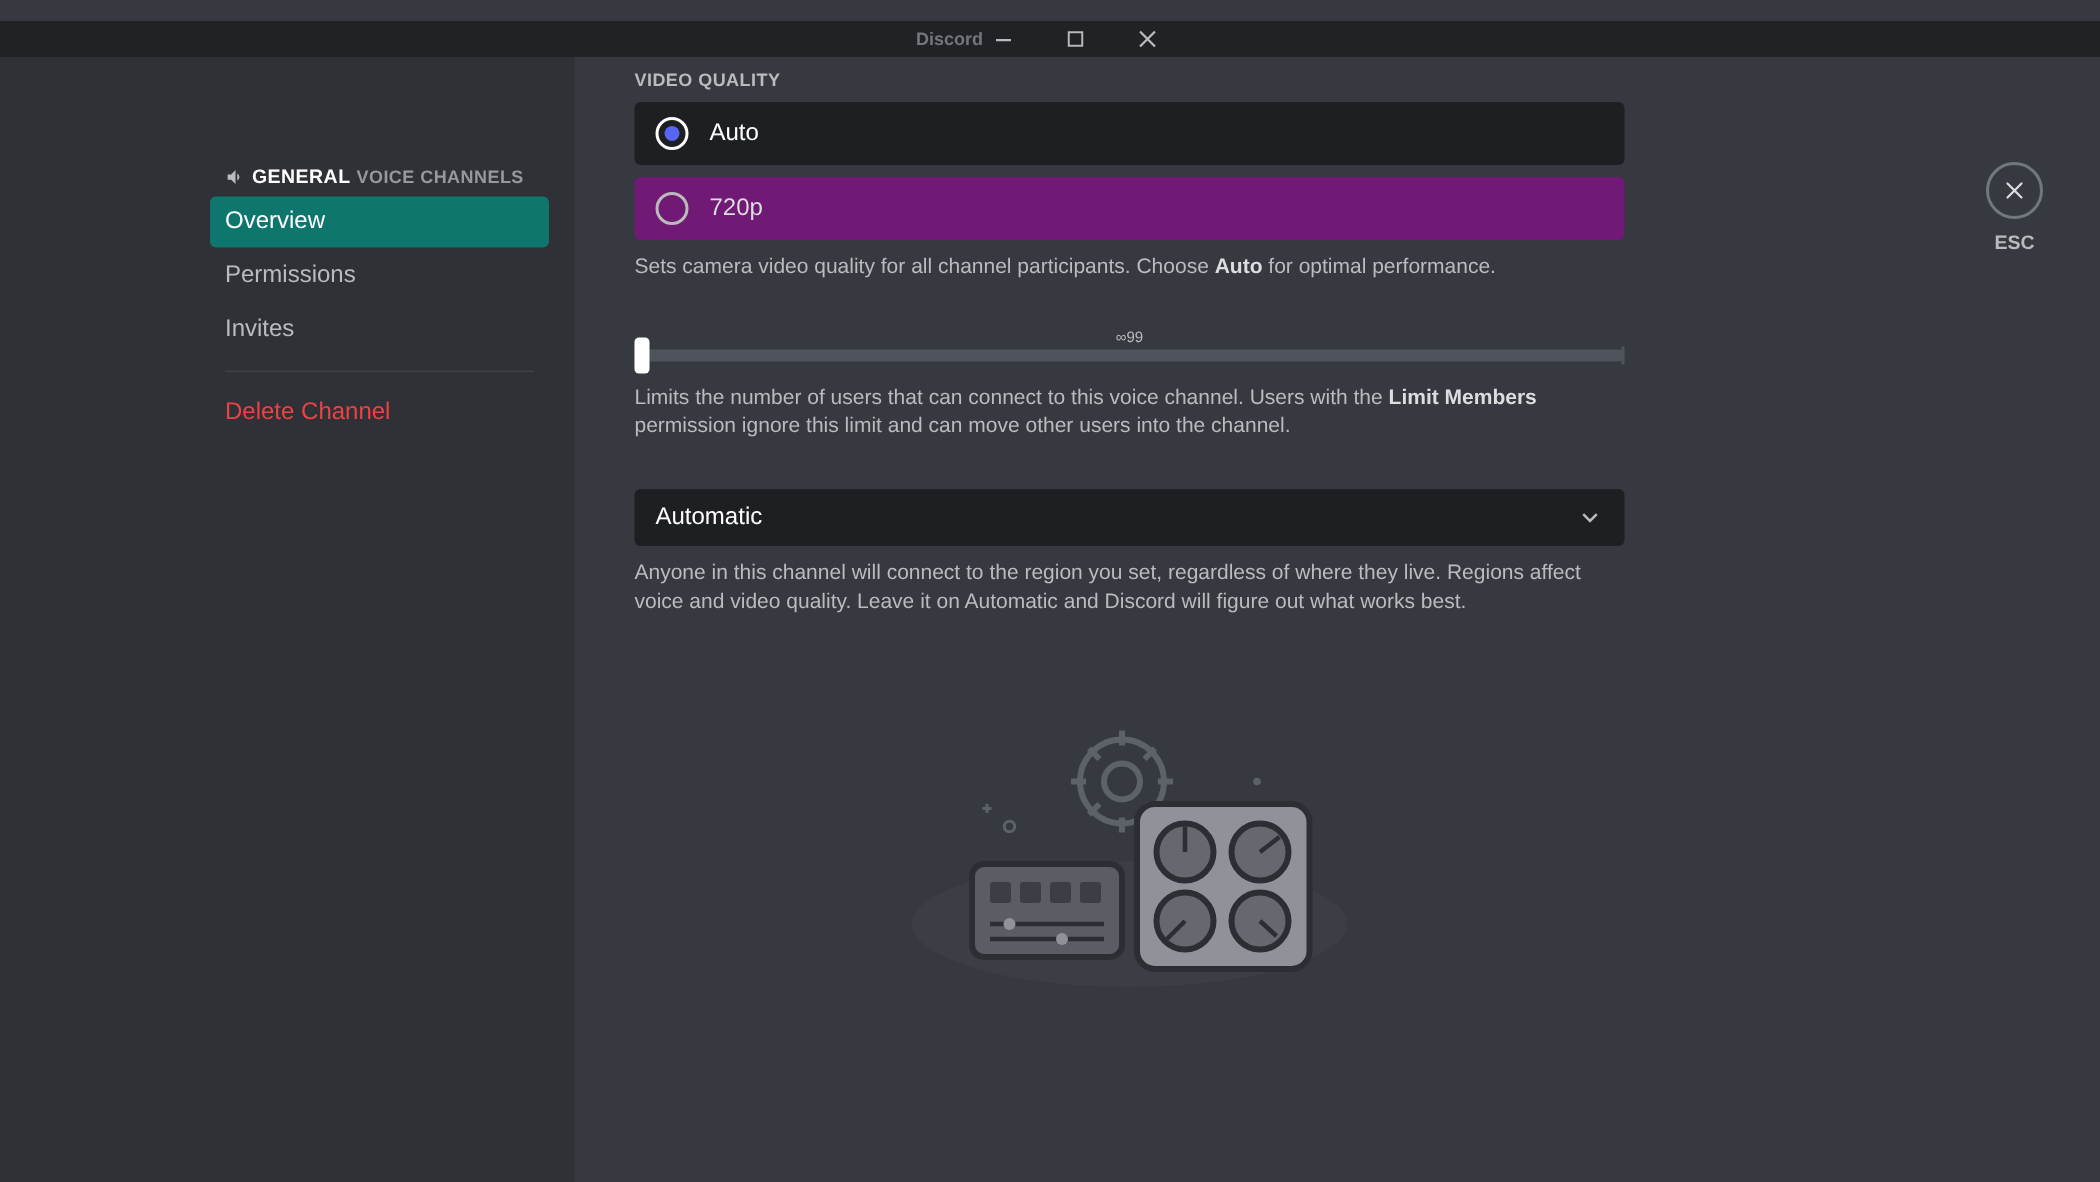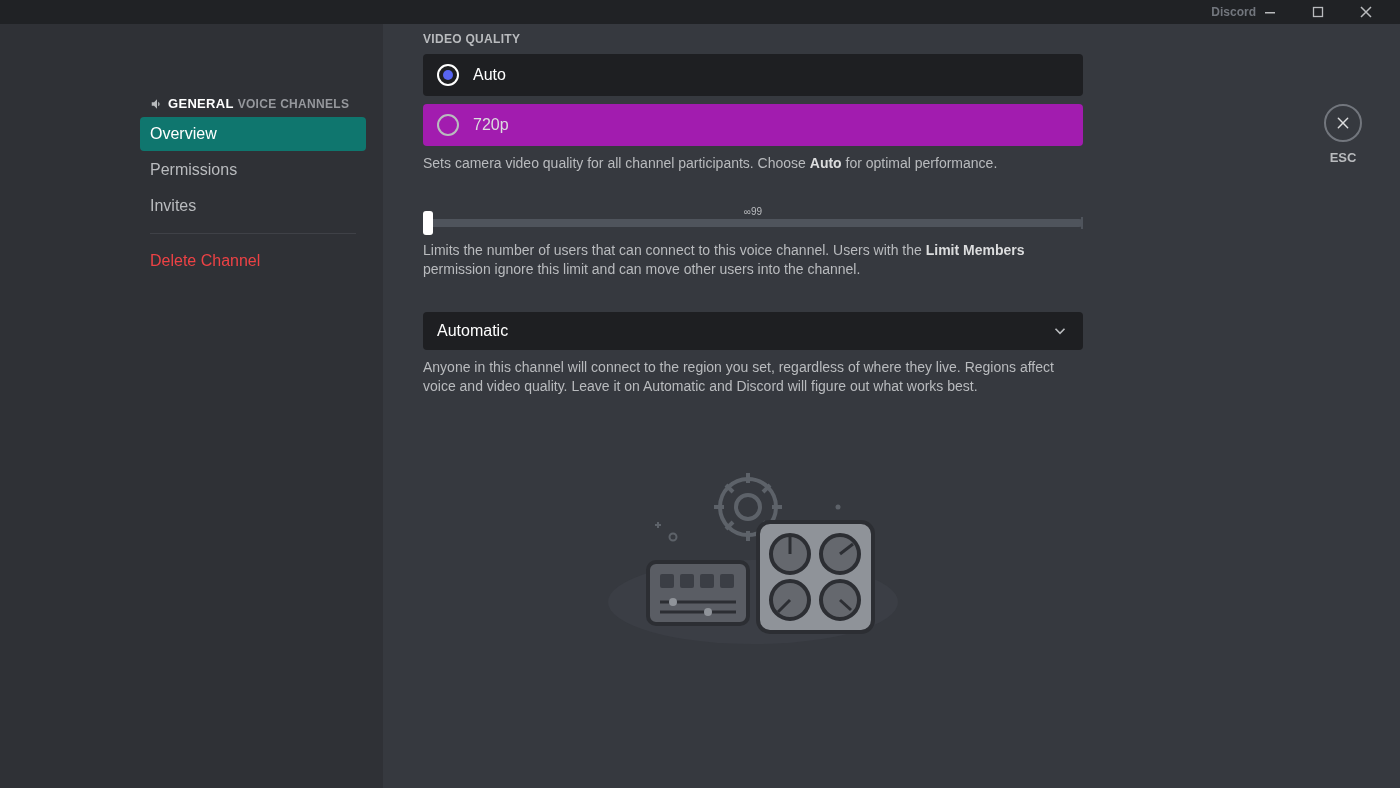--- a/index.html
+++ b/index.html
@@ -1,18 +1,18 @@
 <!DOCTYPE html>
 <html><head>
 <meta charset="utf-8">
 <style>
   * { margin: 0; padding: 0; box-sizing: border-box; font-family: "gg sans", "Helvetica Neue", Helvetica, Arial, sans-serif; }
   body { width: 1400px; height: 788px; overflow: hidden; background: #36393f; color: #dcddde; }
 
-  .titlebar { height: 24px; background: #202225; display: flex; align-items: center; justify-content: flex-end; padding: 0 20px 0 10px; }
+  .titlebar { height: 24px; background: #202225; display: flex; align-items: center; justify-content: center; padding: 0 20px 0 10px; margin-top: 14px; }
   .titlebar-title { color: #72767d; font-size: 12px; font-weight: 600; }
   .titlebar-buttons { display: flex; gap: 20px; align-items: center; }
   .tb-btn { color: #b9bbbe; cursor: pointer; display:flex; align-items:center; justify-content:center; width:28px; height:22px; }
   .tb-btn svg { width: 12px; height: 12px; }
 
   .layer { position: relative; height: calc(100% - 24px); display: flex; }
 
   .sidebar-region { width: 383px; background: #2f3136; flex-shrink: 0; display:flex; justify-content:flex-end; }
   .sidebar-inner { width: 226px; margin-right: 17px; padding-top: 72px; }
   .sidebar-header { padding: 0 10px 6px 10px; display:flex; align-items:center; gap:4px;}
@@ -22,21 +22,21 @@
   .sidebar-header-suffix { color:#96989d; font-size: 12px; font-weight: 600; letter-spacing: 0.3px; text-transform: uppercase; }
   .side-item { padding: 8px 10px; margin-bottom: 2px; border-radius: 4px; font-size: 16px; color:#b9bbbe; cursor:pointer; }
   .side-item.selected { background: #0f766e; color:#fff; }
   .side-divider { height:1px; background:#3f4147; margin: 10px 10px; }
   .side-item.danger { color:#ed4245; }
 
   .content-region { flex: 1; position: relative; overflow-y: auto; }
   .content-inner { max-width: 740px; padding: 0 40px 80px 40px; margin-top: -8px;}
   .section-title { font-size: 12px; font-weight: 700; color:#b9bbbe; letter-spacing: 0.3px; margin-top: 16px; margin-bottom: 8px; text-transform: uppercase; }
 
-  .radio-card { background:#a21caf; border-radius: 4px; padding: 10px 14px; display:flex; align-items:center; gap:14px; margin-bottom:8px; cursor:pointer; }
+  .radio-card { background:#701a75; border-radius: 4px; padding: 10px 14px; display:flex; align-items:center; gap:14px; margin-bottom:8px; cursor:pointer; }
   .radio-card.selected { background:#1e1f22; }
   .radio-outer { width:22px; height:22px; border-radius:50%; border:2px solid #b9bbbe; display:flex; align-items:center; justify-content:center; flex-shrink:0;}
   .radio-card.selected .radio-outer { border-color:#fff; }
   .radio-inner { width:10px; height:10px; border-radius:50%; background:#5865f2; display:none; }
   .radio-card.selected .radio-inner { display:block; }
   .radio-label { color:#dcddde; font-size:16px; font-weight:500;}
   .radio-card.selected .radio-label { color:#fff; }
 
   .desc { font-size: 14px; color:#b9bbbe; line-height: 1.4; margin-top: 6px; }
   .desc strong { color:#dcddde; font-weight:600; }
@@ -47,21 +47,21 @@
   .slider-tick-l, .slider-tick-r { position:absolute; top:-2px; width:2px; height:12px; background:#4f545c; }
   .slider-tick-l { left:0; }
   .slider-tick-r { right:0; }
   .slider-grabber { position:absolute; left:0; top:-8px; width:10px; height:24px; background:#fff; border-radius:3px; cursor:grab; }
 
   .select-box { background:#1e1f22; border-radius:4px; padding:10px 14px; display:flex; align-items:center; justify-content:space-between; cursor:pointer; }
   .select-label { color:#ffffff; font-size:16px; }
   .select-chevron { color:#b9bbbe; }
   .select-chevron svg { width:18px; height:18px; display:block; }
 
-  .close-region { position:absolute; right:38px; top:80px; display:flex; flex-direction:column; align-items:center; gap:8px; }
+  .close-region { position:absolute; right:38px; top:70px; display:flex; flex-direction:column; align-items:center; gap:8px; }
   .close-btn { width:38px; height:38px; border-radius:50%; border:2px solid #72767d; display:flex; align-items:center; justify-content:center; cursor:pointer; color:#dcddde;}
   .close-btn svg { width:16px; height:16px; }
   .close-label { color:#b9bbbe; font-size:13px; font-weight:600; text-transform:uppercase;}
 
   .illustration { margin-top:70px; display:flex; justify-content:center;}
 
   .spacer-section { margin-top: 32px; }
 </style>
 </head>
 <body>

